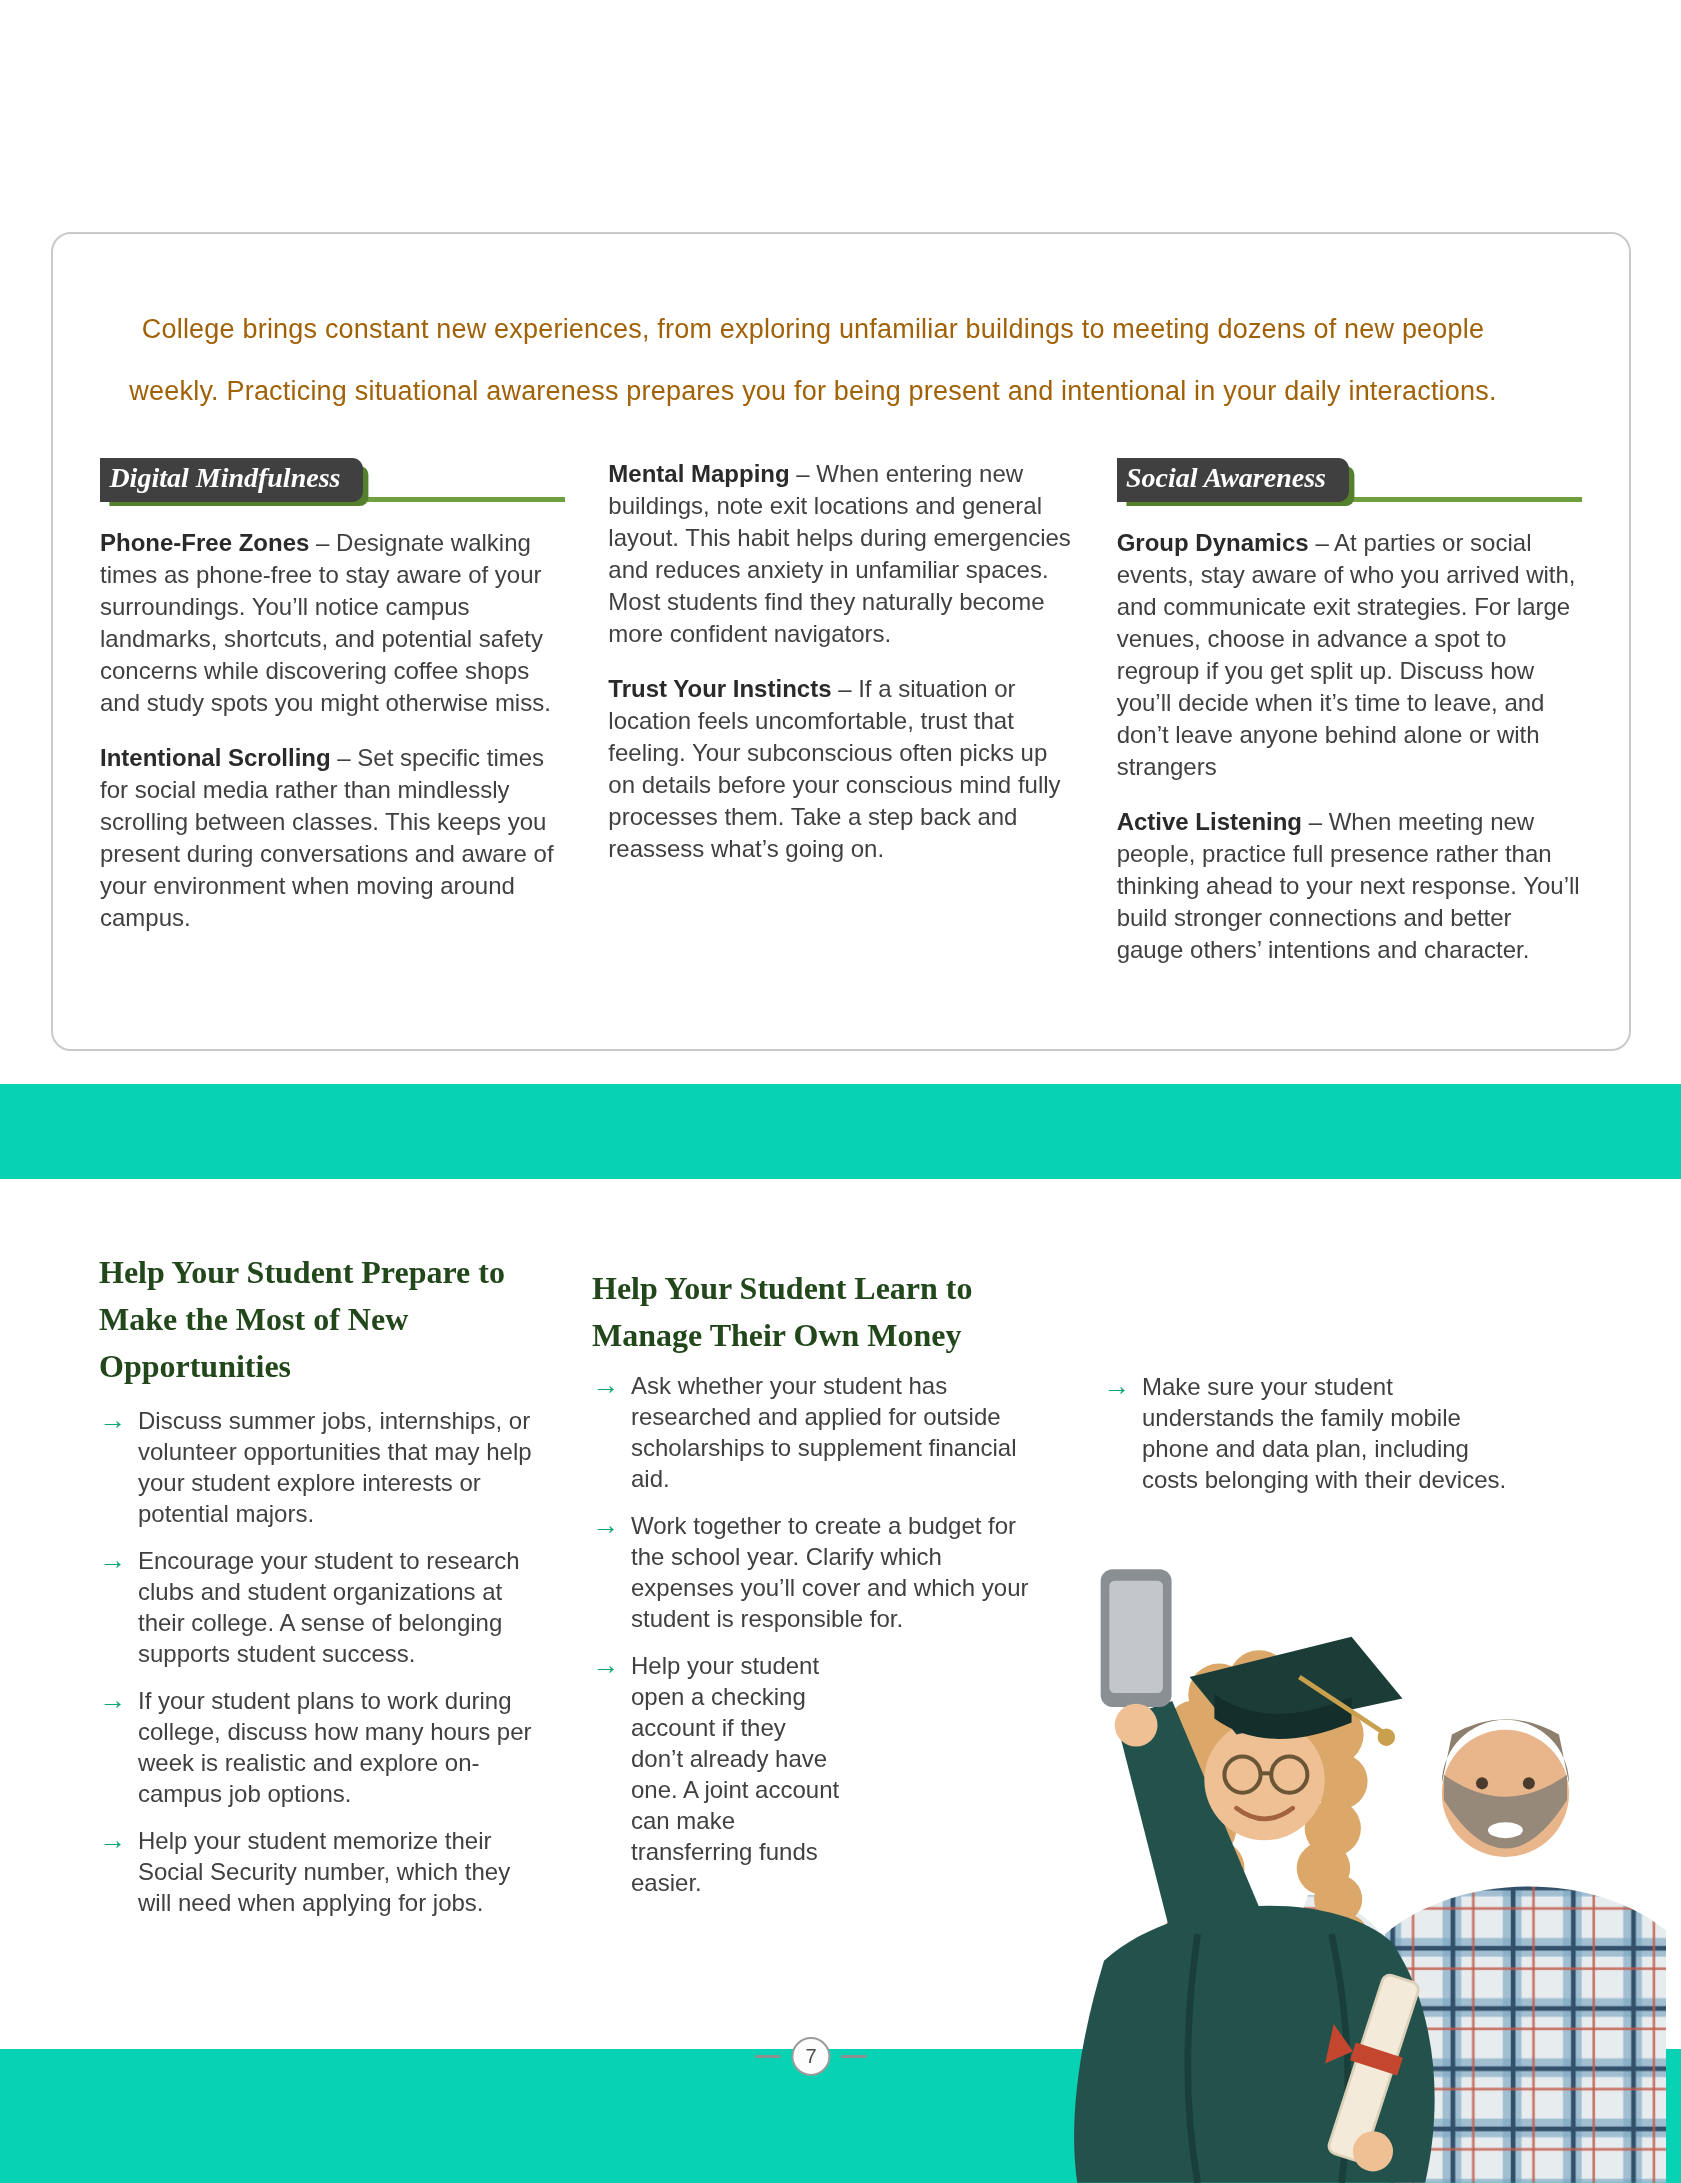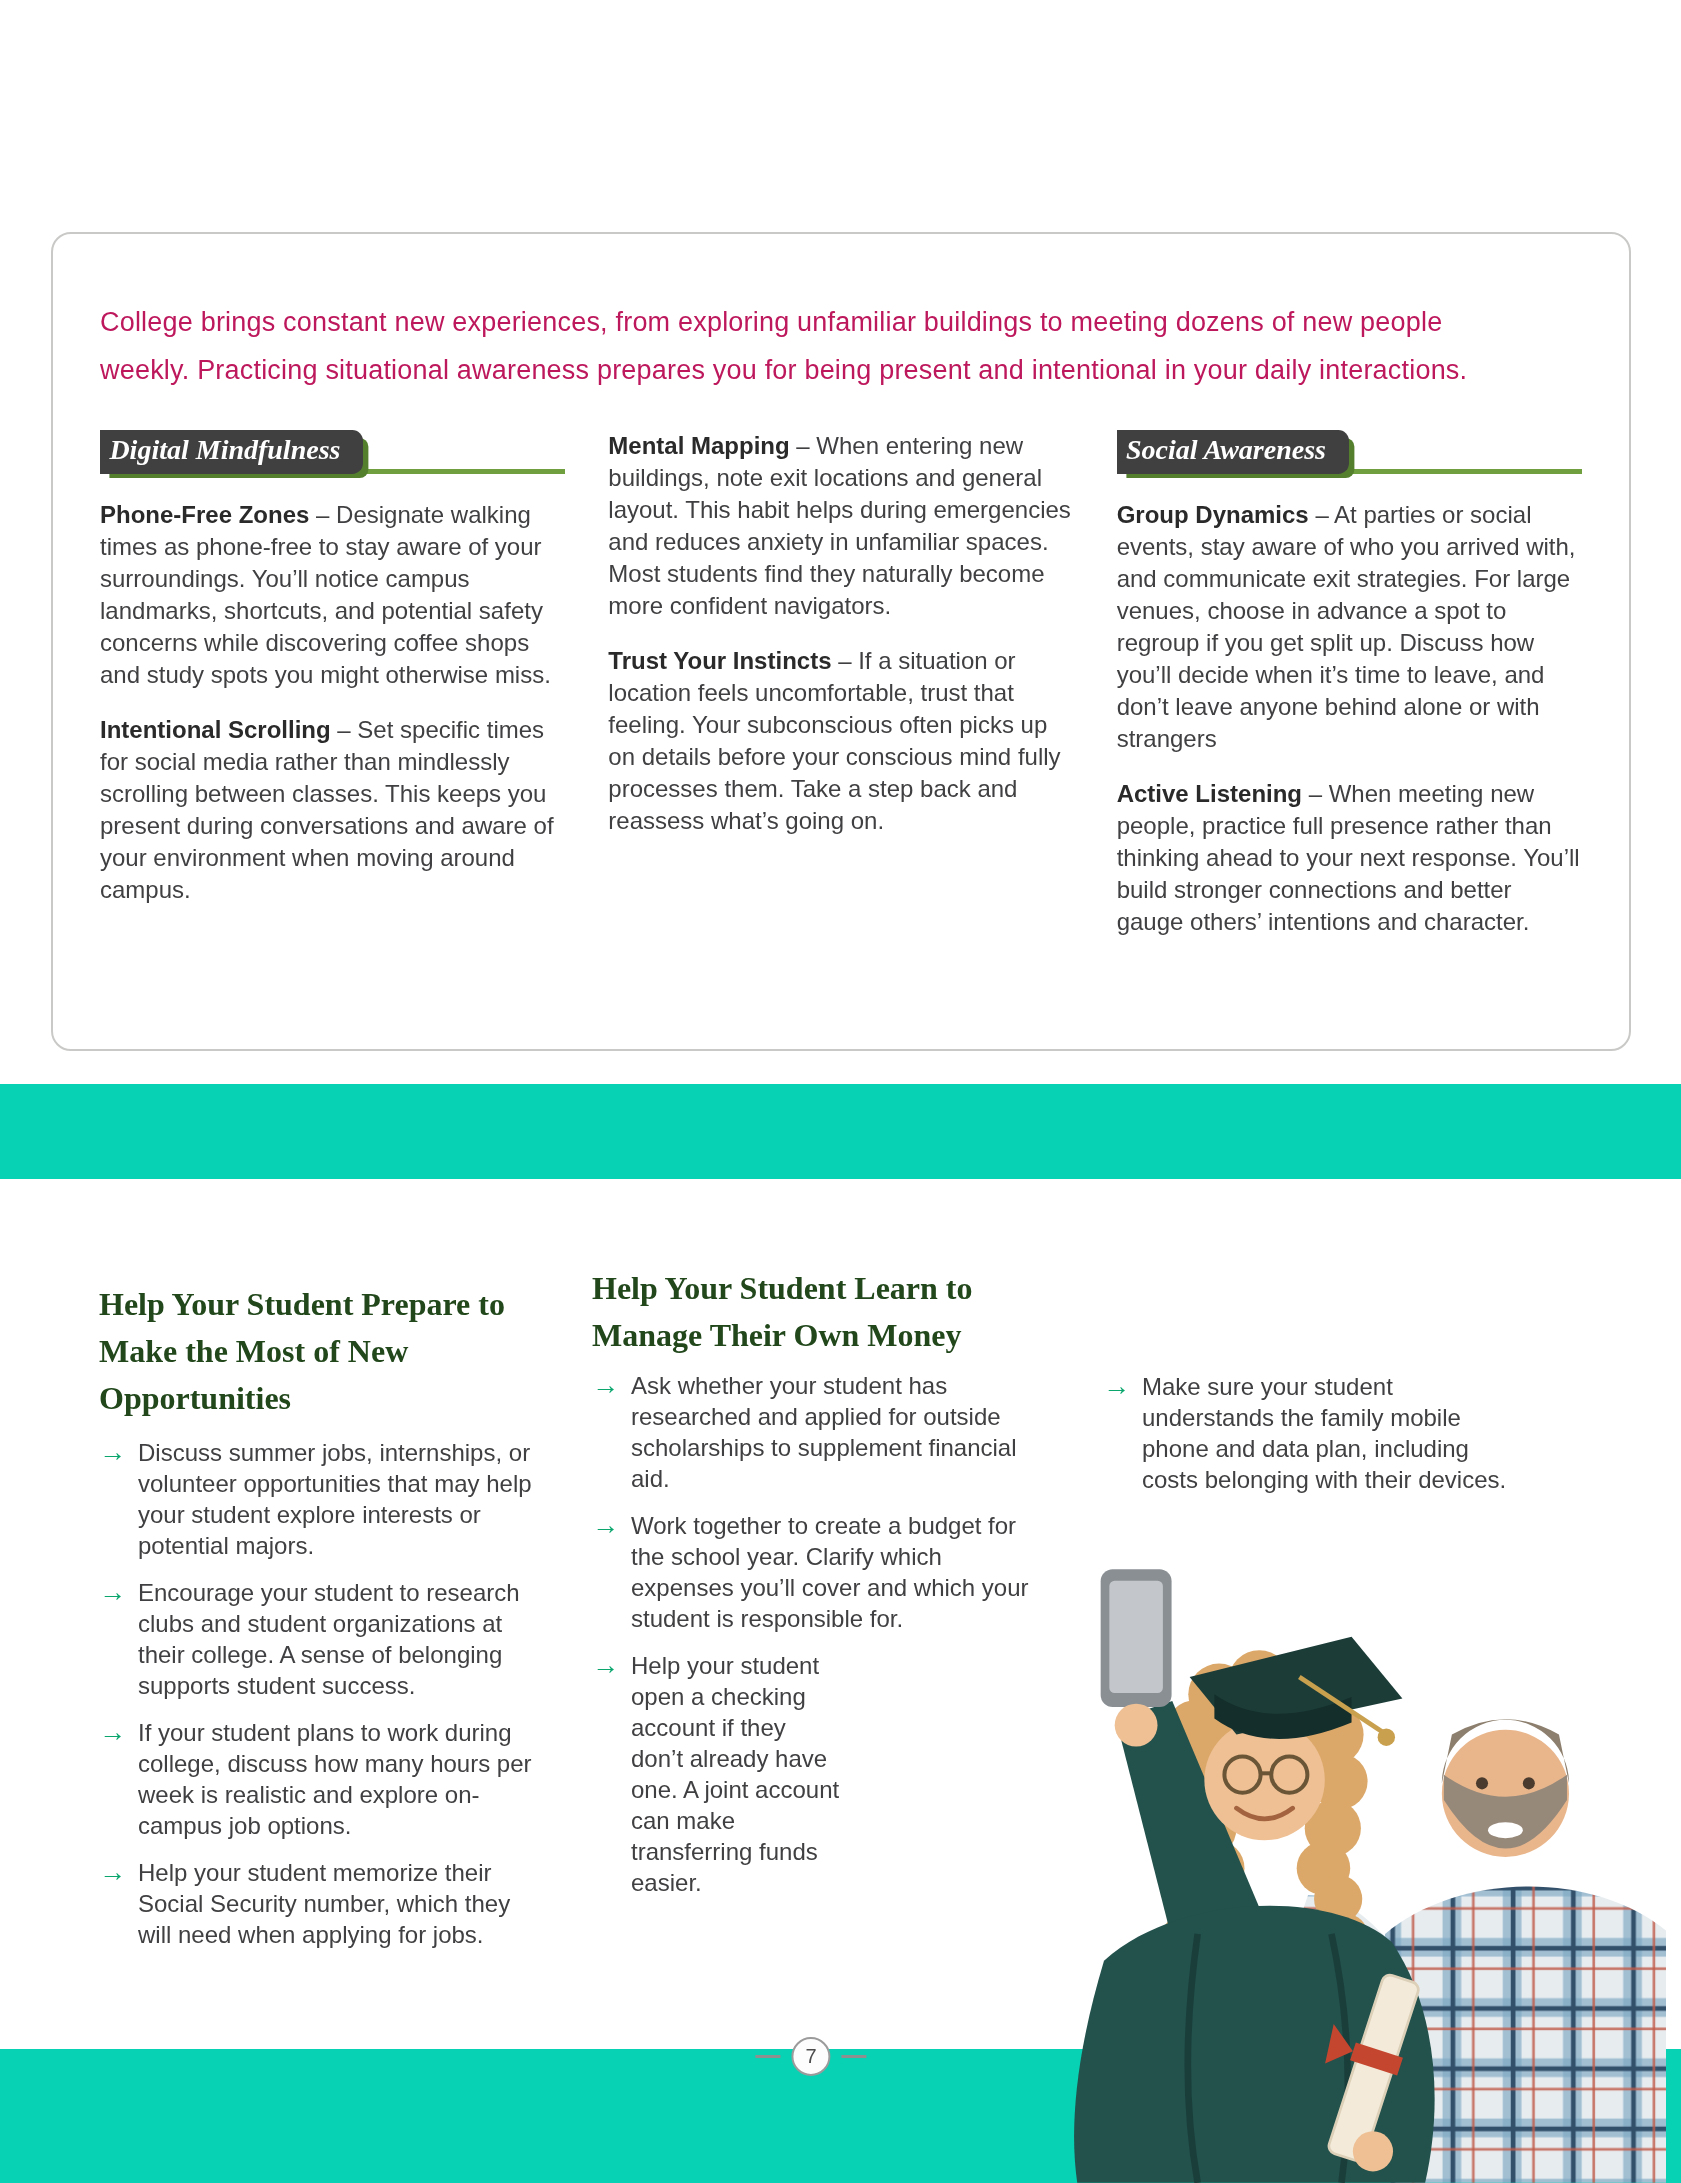--- a/index.html
+++ b/index.html
@@ -21,22 +21,22 @@
     padding:16px 0 0 48px;
   }
 
   
   .awareness-box {
     position:absolute; left:51px; top:232px; width:1580px; height:819px;
     border:2px solid #c9c9c7; border-radius:20px; background:#ffffff; z-index:2;
     padding:64px 47px 0 47px;
   }
   .intro {
-    width:1426px; color:#be185d; font-size:27px; line-height:48px;
-    letter-spacing:0.2px; font-weight:500;
+    width:1426px; color:#a16207; font-size:27px; line-height:62px;
+    letter-spacing:0.2px; font-weight:500;text-align:center;
   }
   .cols {
     display:grid; grid-template-columns:1fr 1fr 1fr; column-gap:43px;
     margin-top:36px;
   }
   .tab-row { position:relative; height:44px; margin-bottom:25.4px; }
   .tab-row::after {
     content:""; position:absolute; left:0; right:0; bottom:0; height:4.7px;
     background:#6f9f3e; z-index:0;
   }
@@ -61,21 +61,21 @@
     position:absolute; left:0; top:2049px; width:1681px; height:134px;
     background:#08d2b4; z-index:1;
   }
 
   
   .articles { position:absolute; left:0; top:1179px; width:1681px; height:870px; }
   .art-title {
     font-family:"Liberation Serif", serif; font-weight:bold;
     color:#21471b; font-size:32px; line-height:47px;
   }
-  .art-left  { position:absolute; left:99px;  top:102px; width:435px; }
+  .art-left  { position:absolute; left:99px;  top:70px; width:435px; }
   .art-mid   { position:absolute; left:592px;  top:86px; width:452px; }
   .art-right { position:absolute; left:1103px; top:181px; width:422px; }
   .bullets { list-style:none; margin-top:10.7px; }
   .art-left .bullets { margin-top:14.7px; }
   .bullet { display:flex; align-items:flex-start; gap:12px; margin-bottom:16px; }
   .arrow {
     flex:0 0 auto; color:#0aa66e; font-weight:bold;
     font-size:27px; line-height:31px;
   }
   .bullet-text { color:#403f41; font-size:24px; line-height:31px; }

